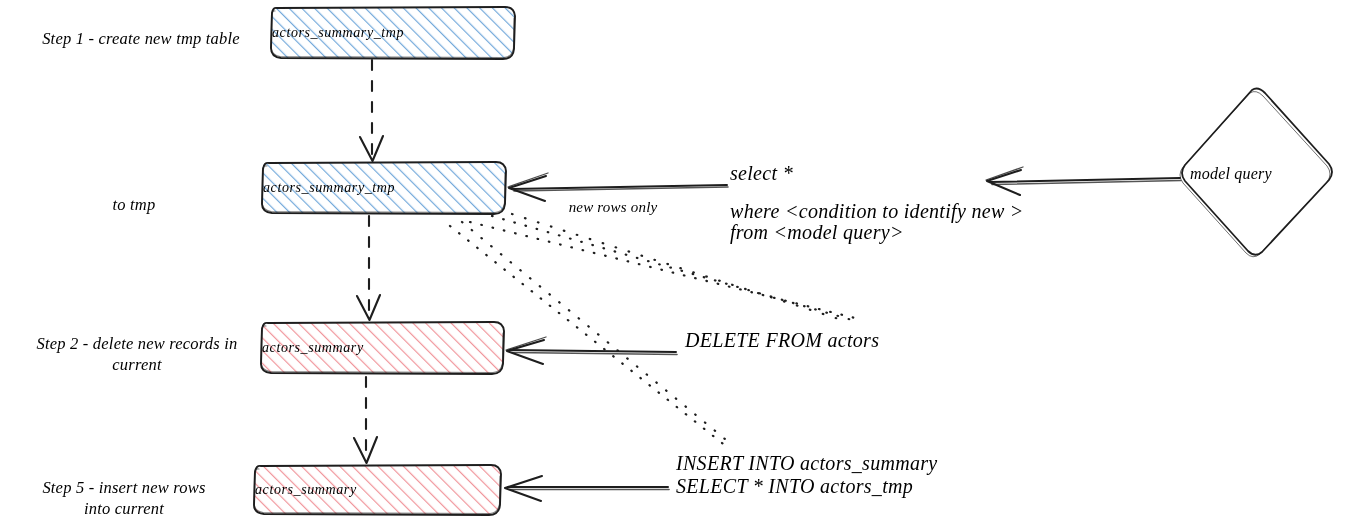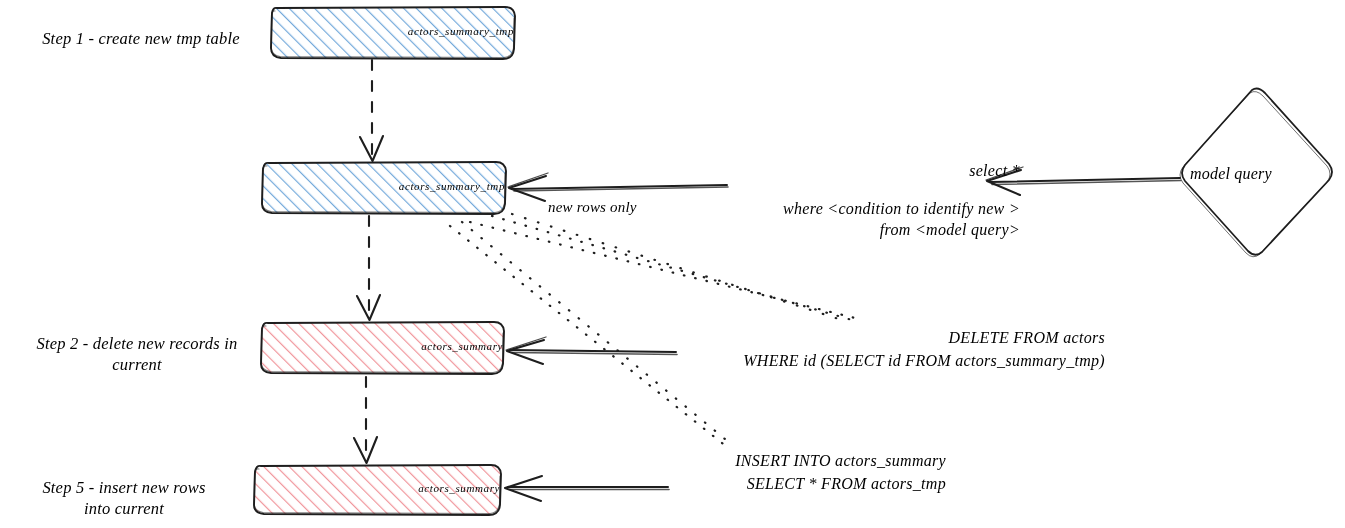--- a/index.html
+++ b/index.html
@@ -31,33 +31,33 @@
     white-space: pre;
     line-height: 1.28;
     letter-spacing: 0.2px;
   }
   .step-label {
     font-size: 16.5px;
     text-align: center;
     font-style: italic;
   }
   .box-label {
-    font-size: 11px;
-    text-align: right;
+    font-size: 14px;
+    text-align: left;
     font-style: italic;
     letter-spacing: 0.6px;
   }
   .edge-label {
     font-size: 15px;
     font-style: italic;
-    text-align: left;
+    text-align: center;
   }
   .sql-label {
-    font-size: 16px;
-    text-align: right;
+    font-size: 20px;
+    text-align: left;
     font-style: italic;
     letter-spacing: 0.3px;
   }
   .node-label {
     font-size: 16px;
     font-style: italic;
   }
 </style>
 </head>
 <body>
@@ -154,20 +154,21 @@
     </g>
 
     <g>
       <path d="M450,226 L727,447" fill="none" stroke="#1e1e1e" stroke-width="2.2" stroke-dasharray="0.6 11" stroke-linecap="round"></path>
       <path d="M462,222 L731,444" fill="none" stroke="#1e1e1e" stroke-width="2.2" stroke-dasharray="0.6 12" stroke-linecap="round"></path>
     </g>
   </svg>
 
   <div class="txt step-label" style="left:12px; top:28px; width:258px;">Step 1 - create new tmp table</div>
 
+  <div class="txt step-label" style="left:18px; top:194px; width:232px;">to tmp</div>
 
   <div class="txt step-label" style="left:8px; top:333px; width:258px;">Step 2 - delete new records in</div>
   <div class="txt step-label" style="left:8px; top:354px; width:258px;">current</div>
 
   <div class="txt step-label" style="left:8px; top:477px; width:232px;">Step 5 - insert new rows</div>
   <div class="txt step-label" style="left:8px; top:498px; width:232px;">into current</div>
 
   <div class="txt box-label" style="left:272px; top:24px; width:242px;">actors_summary_tmp</div>
 
   <div class="txt box-label" style="left:263px; top:179px; width:242px;">actors_summary_tmp</div>
@@ -178,18 +179,17 @@
 
   <div class="txt node-label" style="left:1190px; top:164px; width:140px;">model query</div>
 
   <div class="txt edge-label" style="left:548px; top:198px; width:130px;">new rows only</div>
 
   <div class="txt sql-label" style="left:730px; top:161px; width:290px;">select *</div>
   <div class="txt sql-label" style="left:730px; top:180px; width:290px;margin-top:40px;">from &lt;model query&gt;</div>
   <div class="txt sql-label" style="left:730px; top:199px; width:290px;">where &lt;condition to identify new &gt;</div>
 
   <div class="txt sql-label" style="left:685px; top:328px; width:420px;">DELETE FROM actors</div>
-  <div class="txt sql-label" style="left:685px; top:351px; width:420px;">WHERE id (SELECT id FROM actors_summary_tmp)</div>
 
   <div class="txt sql-label" style="left:676px; top:451px; width:270px;">INSERT INTO actors_summary</div>
-  <div class="txt sql-label" style="left:676px; top:474px; width:270px;">SELECT * FROM actors_tmp</div>
+  <div class="txt sql-label" style="left:676px; top:474px; width:270px;">SELECT * INTO actors_tmp</div>
 
 </div>
 
 </body></html>

